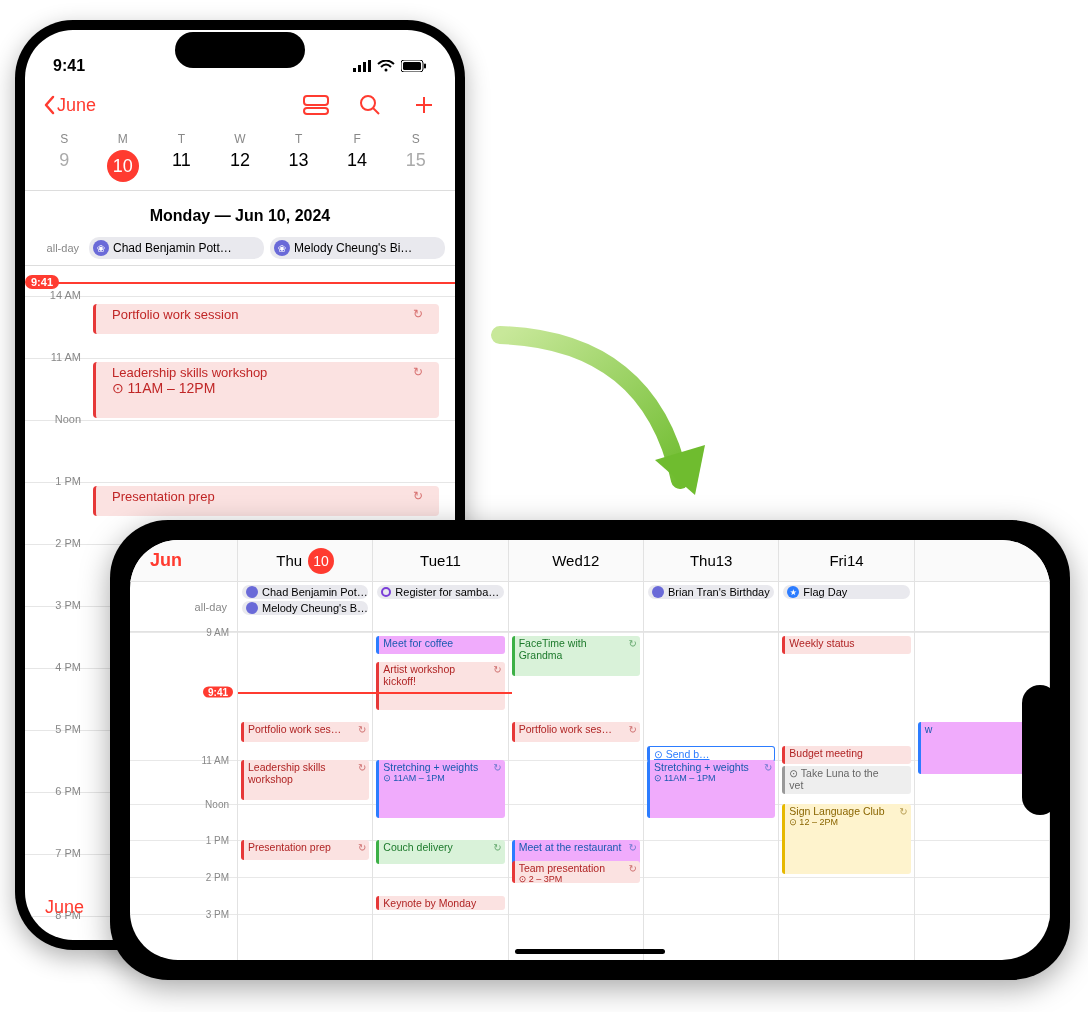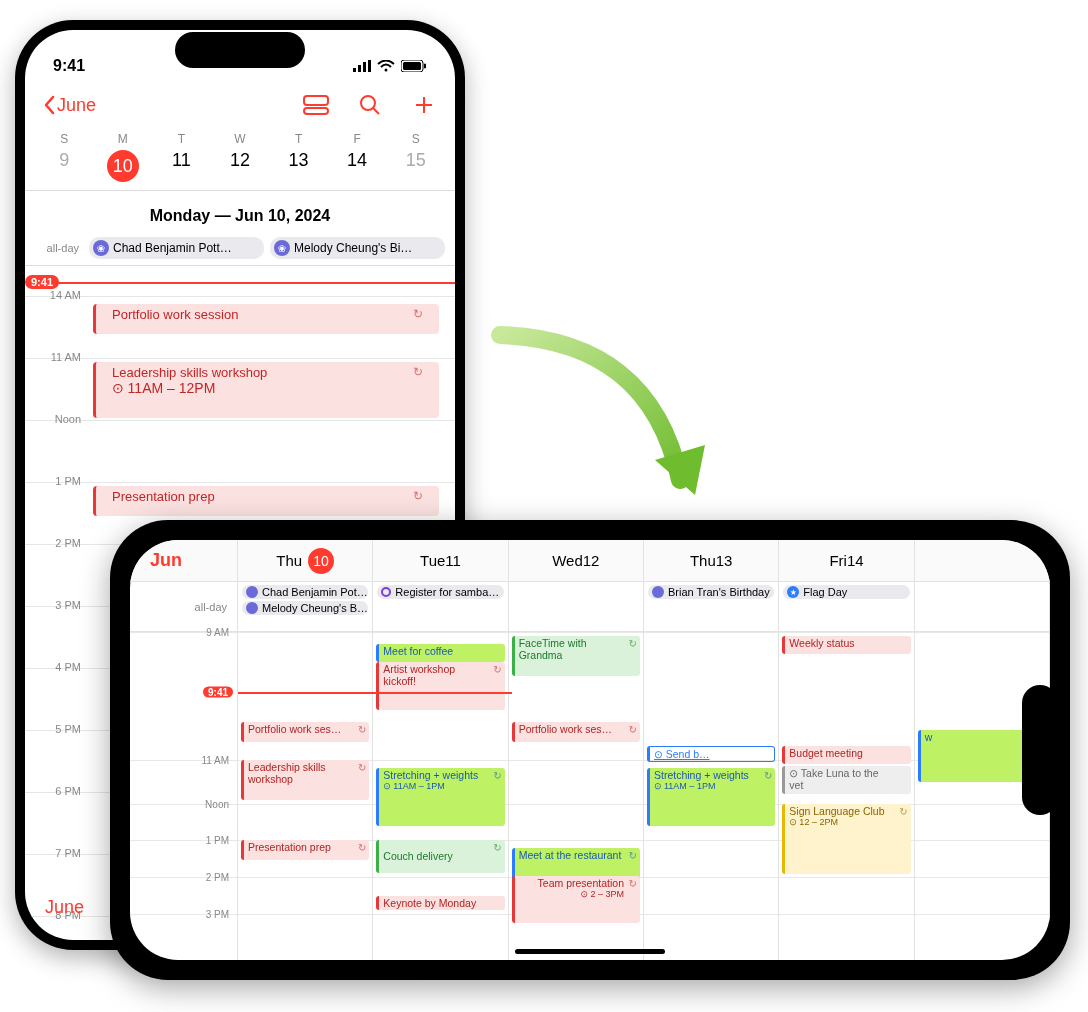--- a/index.html
+++ b/index.html
@@ -253,21 +253,21 @@
     border-radius:3px;
     padding:1px 16px 1px 4px;
     font-size:10.5px;
     line-height:1.15;
     overflow:hidden;
     display:flex; flex-direction:column;
   }
   .ev .rc{position:absolute;top:2px;right:3px;font-size:10px;opacity:0.6;}
   .ev.red{background:#fbe2e1;border-color:#e63838;color:#b02424;}
   .ev.green{background:#d9f2d9;border-color:#3cb046;color:#1d7a2c;}
-  .ev.blue{background:#bef264;border-color:#2c7cff;color:#1a5ab0;margin-top:8px;}
+  .ev.blue{background:#f0abfc;border-color:#2c7cff;color:#1a5ab0;}
   .ev.yellow{background:#fef3cd;border-color:#e6b800;color:#8a6500;}
   .ev.outline{background:transparent;border:1px solid #2c7cff;border-left:3px solid #2c7cff;color:#2c7cff;text-decoration:underline;}
   .ev.gray{background:#eee;border-color:#999;color:#666;}
   .ev .sub{font-size:9px;}
   .land-nowline{position:absolute;left:0;right:0;height:2px;background:#ff3b30;z-index:4;}
   .land-nowbadge{position:absolute;background:#ff3b30;color:#fff;font-size:10px;font-weight:600;border-radius:6px;padding:0 5px;transform:translateY(-50%);z-index:5;}
   .home-ind{position:absolute;bottom:6px;left:50%;transform:translateX(-50%);width:150px;height:5px;background:#000;border-radius:3px;}
 
   
   .arrow {
@@ -556,21 +556,21 @@
           </div>
           <div class="ev red" style="top: 30px; height: 48px;">
             <span>Artist workshop kickoff!</span>
             <span class="rc">↻</span>
           </div>
           <div class="ev blue" style="top: 128px; height: 58px;">
             <span>Stretching + weights</span>
             <span class="sub">⊙ 11AM – 1PM</span>
             <span class="rc">↻</span>
           </div>
-          <div class="ev green" style="top: 208px; height: 33px; justify-content: center;">
+          <div class="ev green" style="top: 208px; height: 24px;">
             <span>Couch delivery</span>
             <span class="rc">↻</span>
           </div>
           <div class="ev red" style="top: 264px; height: 14px;">
             <span>Keynote by Monday</span>
           </div>
         </div>
         <div class="l-body">
           <div class="hrow" style="top: 0px;"></div>
           <div class="hrow" style="top: 128px;"></div>
@@ -583,21 +583,21 @@
             <span class="rc">↻</span>
           </div>
           <div class="ev red" style="top: 90px; height: 20px;">
             <span>Portfolio work ses…</span>
             <span class="rc">↻</span>
           </div>
           <div class="ev blue" style="top: 208px; height: 34px;">
             <span>Meet at the restaurant</span>
             <span class="rc">↻</span>
           </div>
-          <div class="ev red" style="top: 244px; height: 47px; align-items: flex-end;">
+          <div class="ev red" style="top: 229px; height: 22px;">
             <span>Team presentation</span>
             <span class="sub">⊙ 2 – 3PM</span>
             <span class="rc">↻</span>
           </div>
         </div>
         <div class="l-body">
           <div class="hrow" style="top: 0px;"></div>
           <div class="hrow" style="top: 128px;"></div>
           <div class="hrow" style="top: 172px;"></div>
           <div class="hrow" style="top: 208px;"></div>

